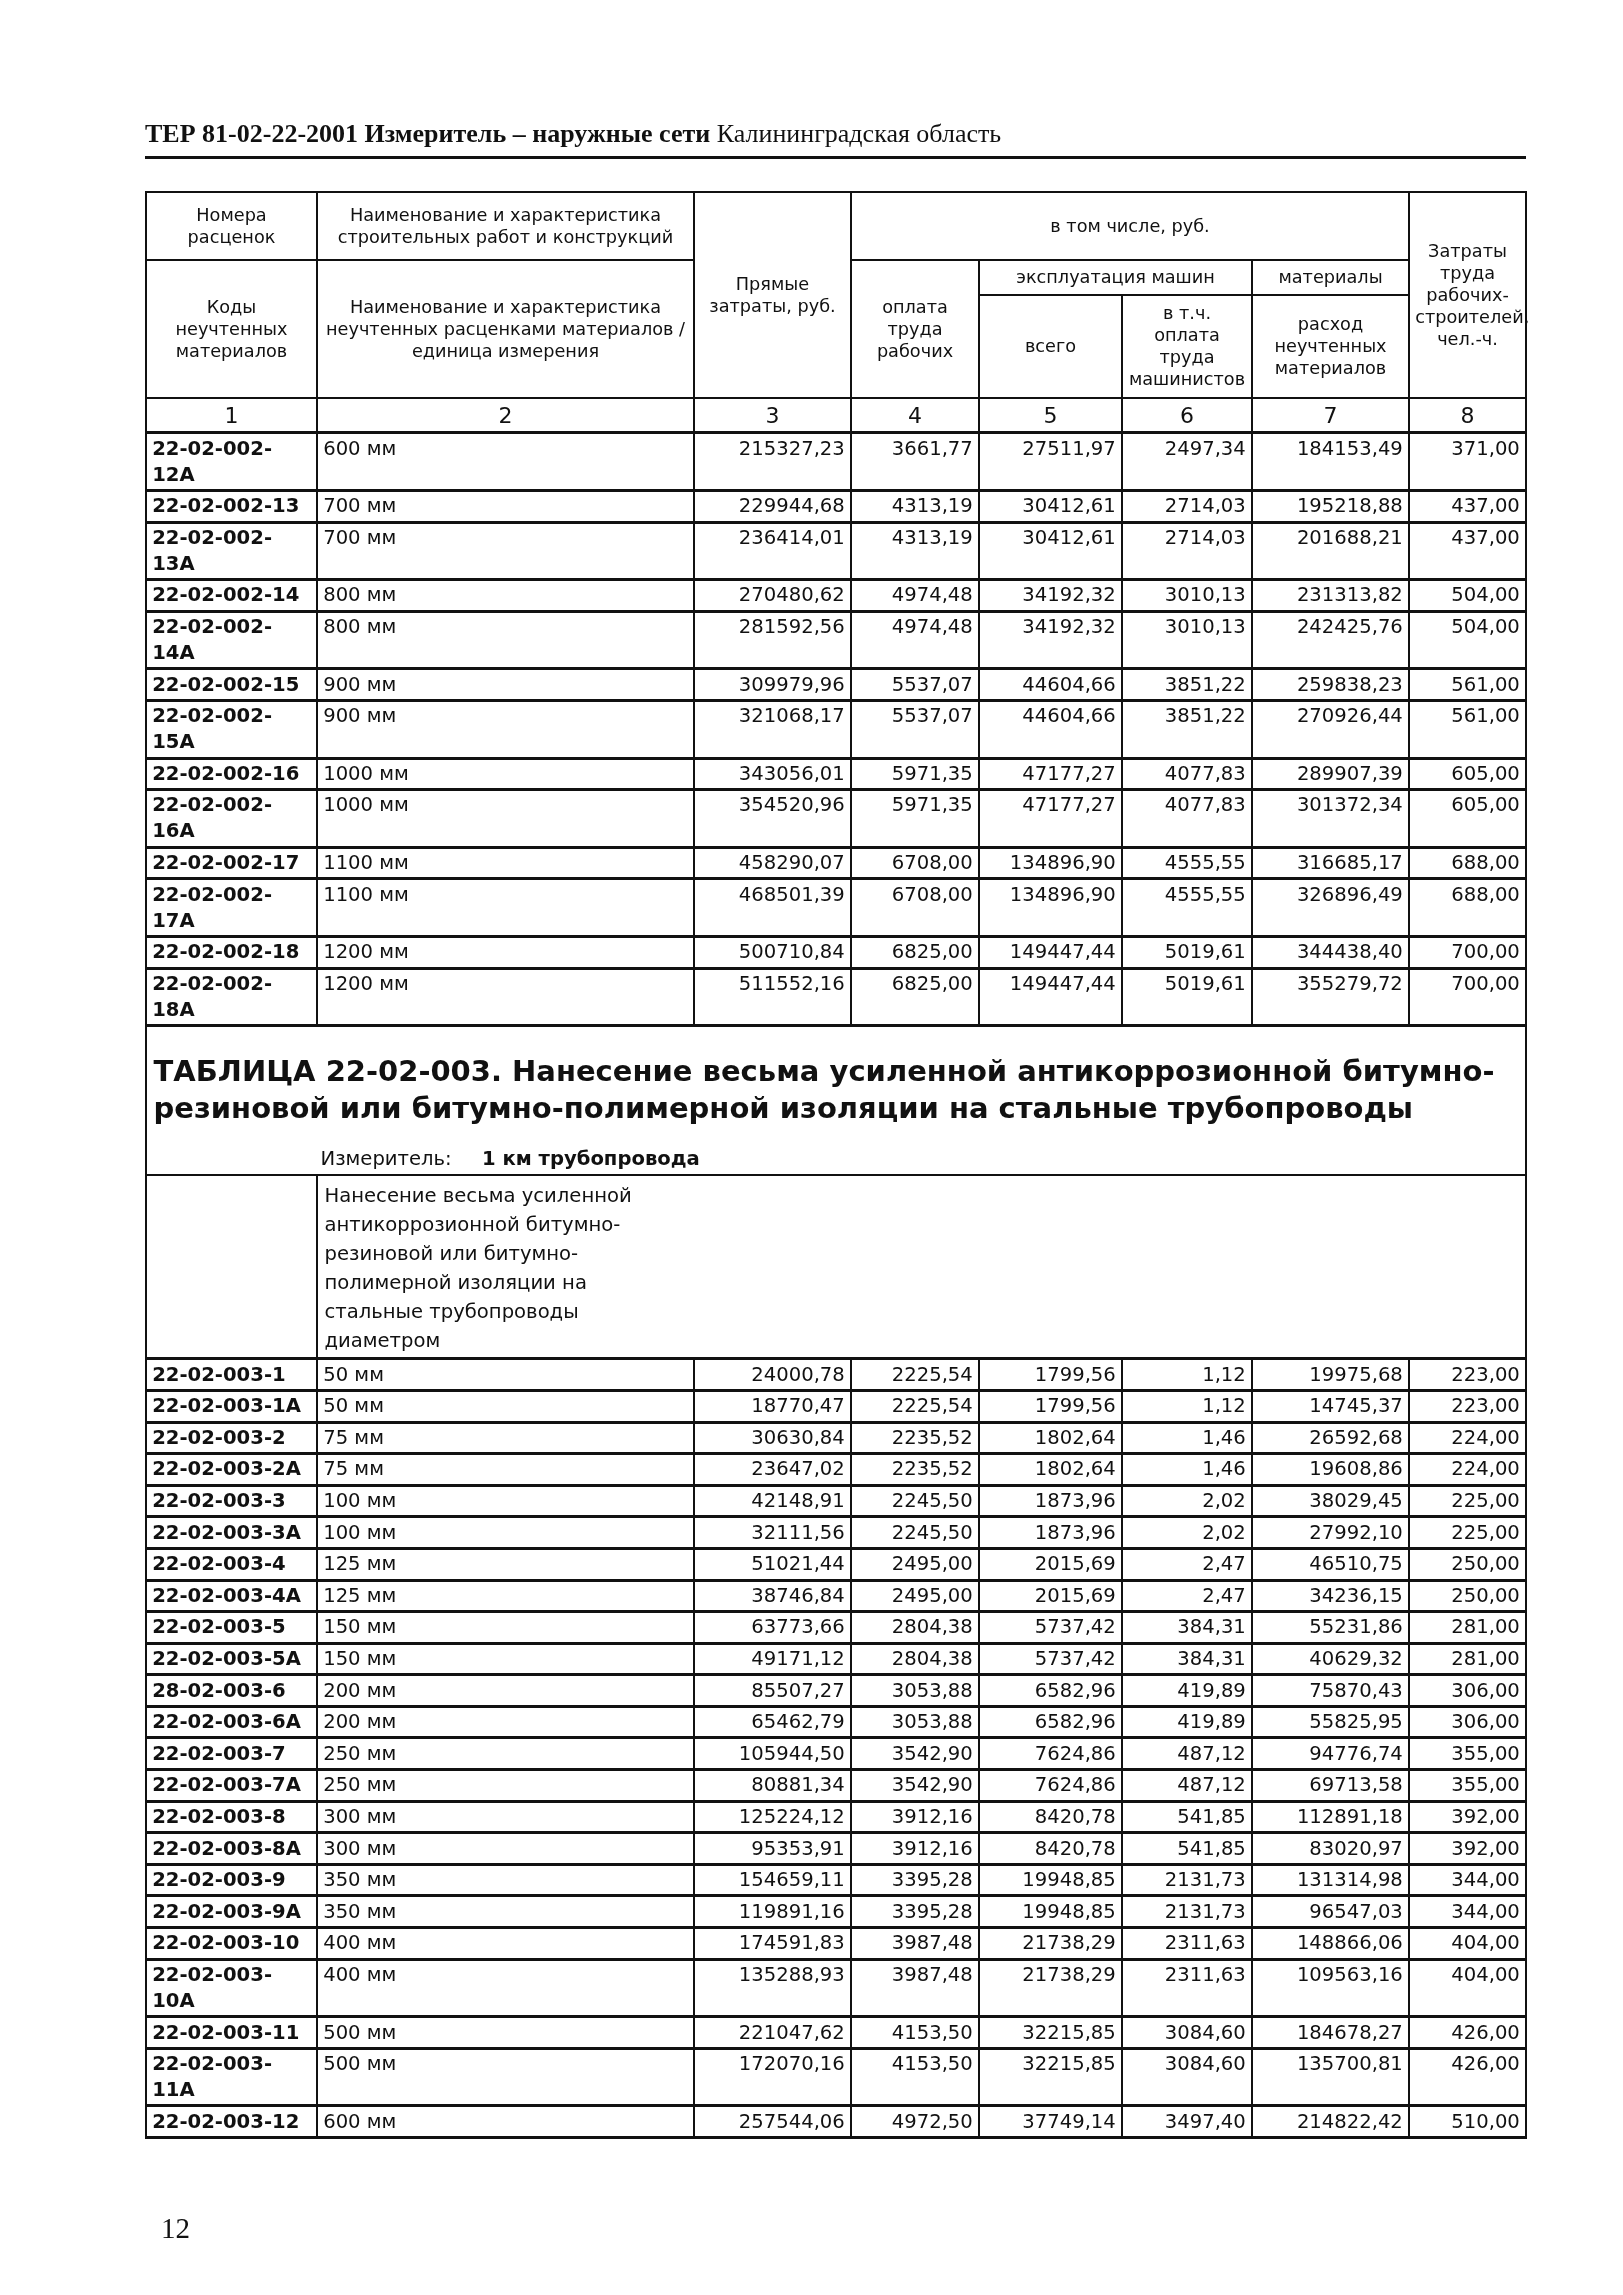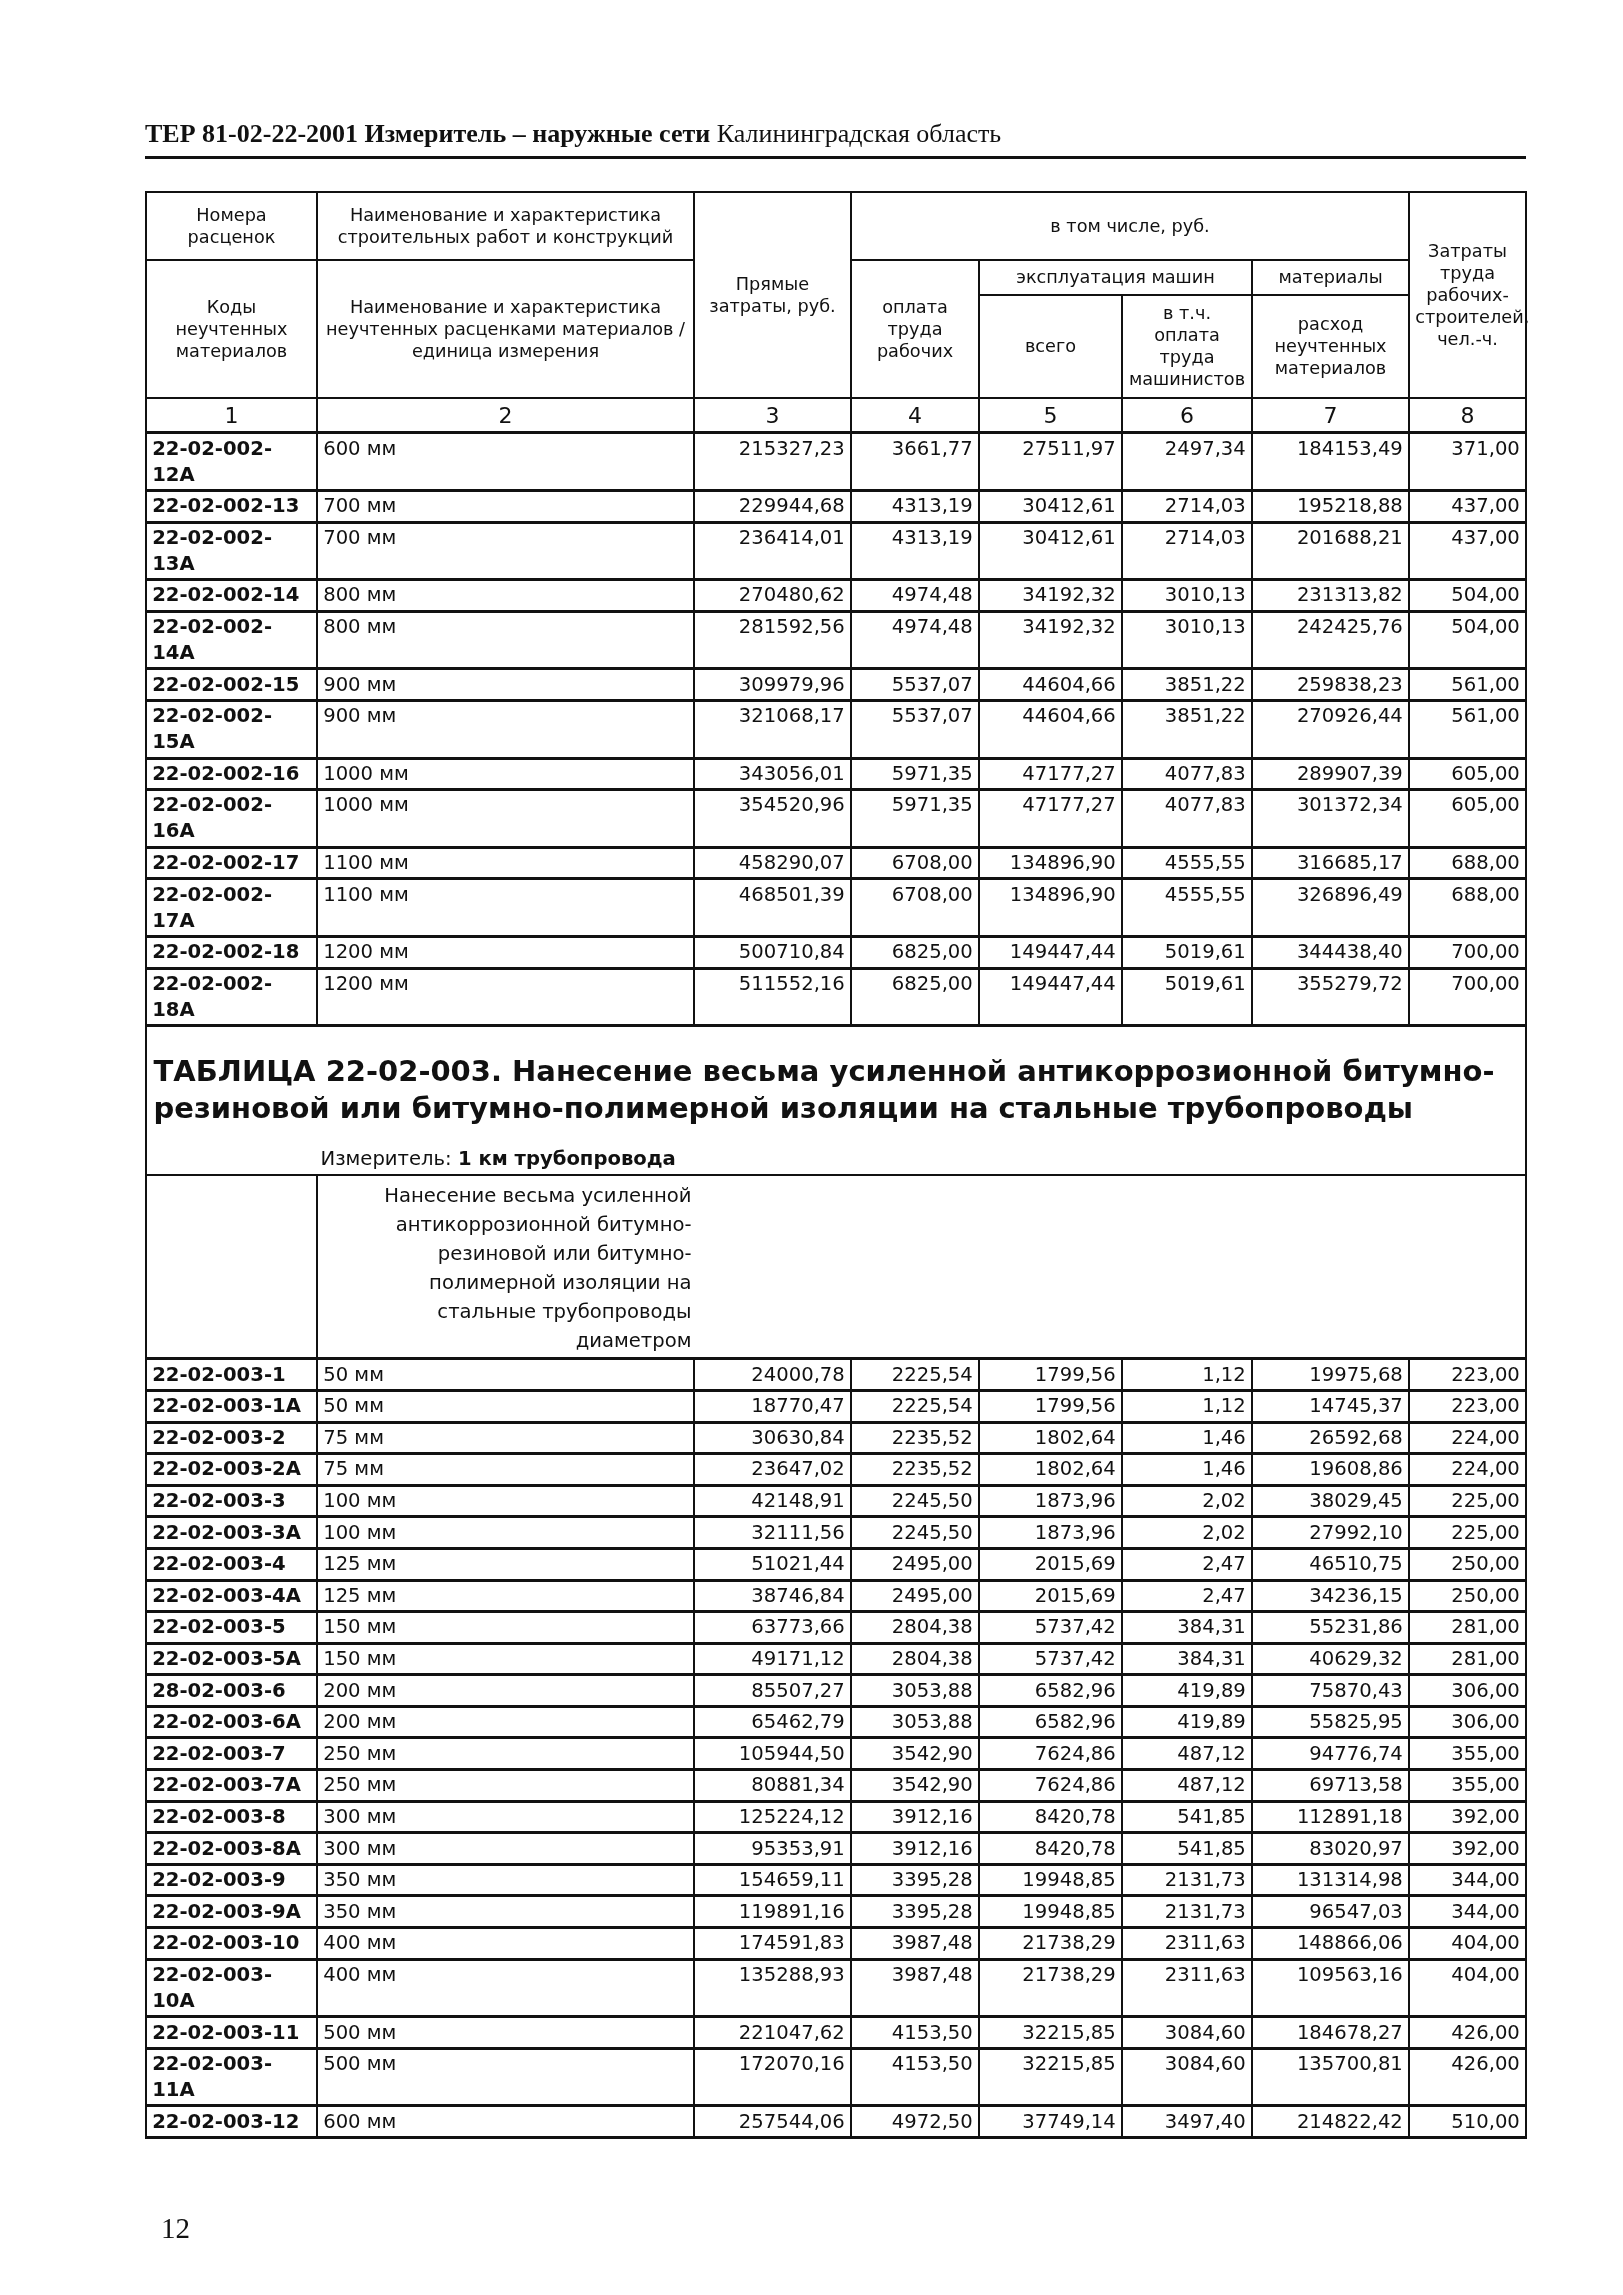--- a/index.html
+++ b/index.html
@@ -20,23 +20,23 @@
   tr.colnums td { text-align: center; font-size: 22px; border-bottom: 3.3px solid #111; vertical-align: middle; height: 30px; }
   td.code { text-align: left; line-height: 26px; font-weight: bold; }
   td.num { text-align: right; line-height: 26px; }
   td.name { text-align: left; line-height: 26px; }
   tr.row td { border-bottom: 3.3px solid #111; }
   .table-title-cell { border: 2px solid #111; border-top: 3.3px solid #111; padding: 26px 6.5px 3.9px 6.5px; }
   .table-title {
     font-family: "DejaVu Sans", sans-serif; font-weight: bold; font-size: 29px; line-height: 37px;
   }
   .unit-line { margin-top: 19.6px; margin-left: 167px; font-size: 19.6px; }
-  .unit-line .bold { font-weight: bold; }
+  .unit-line .bold { font-weight: bold; margin-left: 24px; }
   .section-desc-cell { padding: 5.2px 6.5px 2.6px 6.5px; }
-  .section-desc { width: 367px; font-size: 19.6px; line-height: 29px; text-align: right; }
+  .section-desc { width: 367px; font-size: 19.6px; line-height: 29px; }
   .page-number {
     position: absolute; left: 141px; top: 2212px;
     font-family: "Liberation Serif", serif; font-size: 29px; margin-left: 20px;
   }
 </style>
 </head>
 <body>
 
 <div class="page-header">
   <span class="bold">ТЕР 81-02-22-2001</span>

